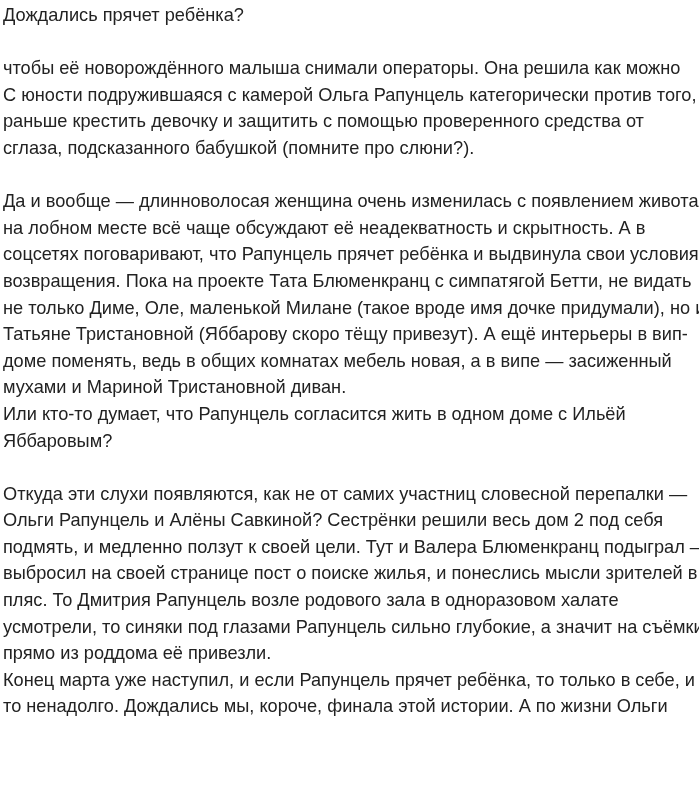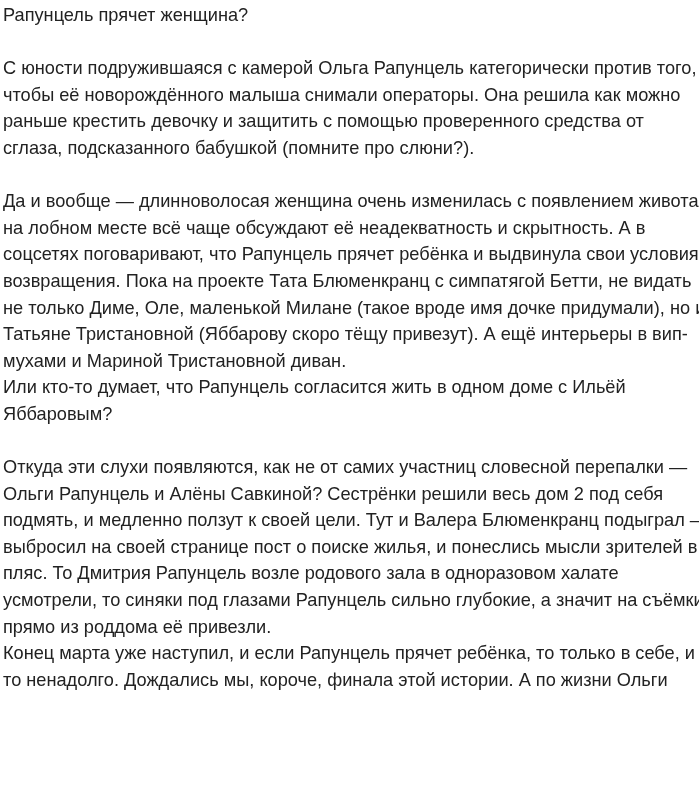--- a/index.html
+++ b/index.html
@@ -26,38 +26,39 @@
     .gap {
       display: block;
       height: 26.6px;
     }
     .title { }
   </style>
 </head>
 <body>
 
 <div class="article">
-  <span class="line title">Рапунцель прячет женщина?</span>
+  <span class="line title">Дождались прячет ребёнка?</span>
   <span class="gap"></span>
 
   <div>
+    <span class="line">чтобы её новорождённого малыша снимали операторы. Она решила как можно</span>
     <span class="line">С юности подружившаяся с камерой Ольга Рапунцель категорически против того,</span>
-    <span class="line">чтобы её новорождённого малыша снимали операторы. Она решила как можно</span>
     <span class="line">раньше крестить девочку и защитить с помощью проверенного средства от</span>
     <span class="line">сглаза, подсказанного бабушкой (помните про слюни?).</span>
   </div>
   <span class="gap"></span>
 
   <div>
     <span class="line">Да и вообще — длинноволосая женщина очень изменилась с появлением живота,</span>
     <span class="line">на лобном месте всё чаще обсуждают её неадекватность и скрытность. А в</span>
     <span class="line">соцсетях поговаривают, что Рапунцель прячет ребёнка и выдвинула свои условия</span>
     <span class="line">возвращения. Пока на проекте Тата Блюменкранц с симпатягой Бетти, не видать</span>
     <span class="line">не только Диме, Оле, маленькой Милане (такое вроде имя дочке придумали), но и</span>
     <span class="line">Татьяне Тристановной (Яббарову скоро тёщу привезут). А ещё интерьеры в вип-</span>
+    <span class="line">доме поменять, ведь в общих комнатах мебель новая, а в випе — засиженный</span>
     <span class="line">мухами и Мариной Тристановной диван.</span>
     <span class="line">Или кто-то думает, что Рапунцель согласится жить в одном доме с Ильёй</span>
     <span class="line">Яббаровым?</span>
   </div>
   <span class="gap"></span>
 
   <div>
     <span class="line">Откуда эти слухи появляются, как не от самих участниц словесной перепалки —</span>
     <span class="line">Ольги Рапунцель и Алёны Савкиной? Сестрёнки решили весь дом 2 под себя</span>
     <span class="line">подмять, и медленно ползут к своей цели. Тут и Валера Блюменкранц подыграл —</span>

